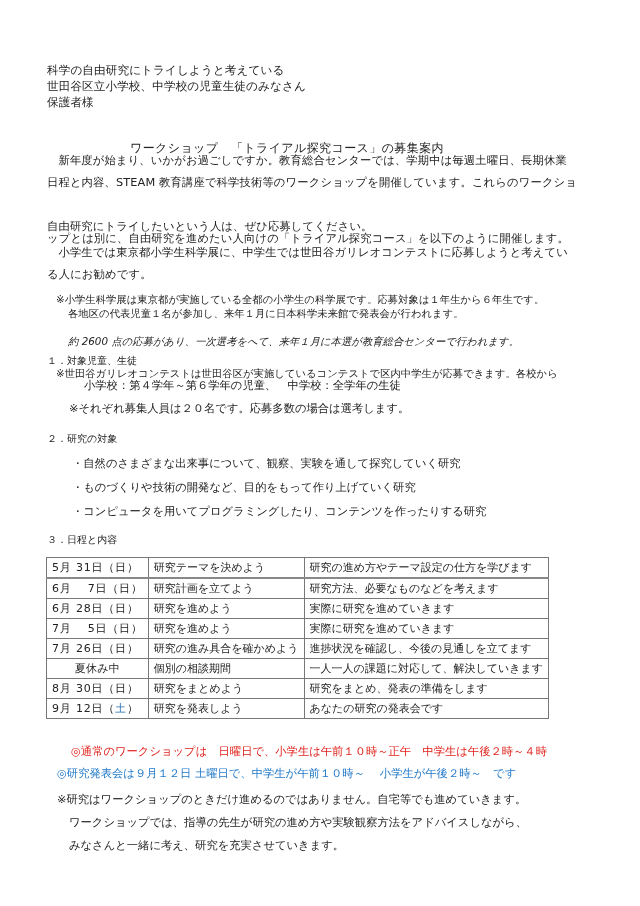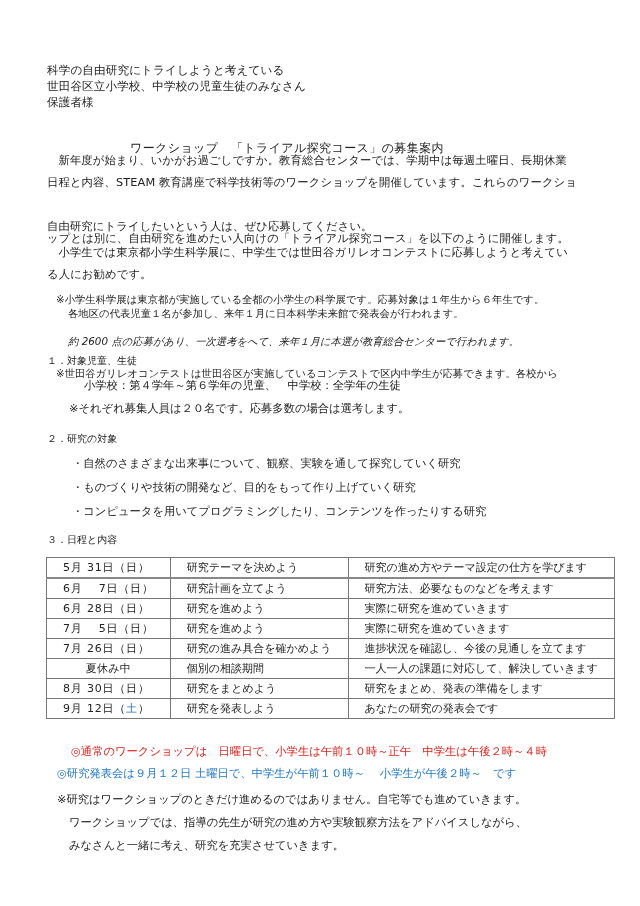--- a/index.html
+++ b/index.html
@@ -35,21 +35,21 @@
     table.schedule {
       position: absolute;
       left: 46px; top: 557px;
       width: 458px;
       border-collapse: collapse;
       font-size: 11px;
     }
     table.schedule td {
       border: 1px solid #777;
       height: 19px;
-      padding: 0 16px;
+      padding: 0 5px;
       white-space: nowrap;
       line-height: 19px;
     }
     table.schedule td.date { width: 98px; letter-spacing: 0.8px; }
     table.schedule td.date.center { text-align: center; letter-spacing: 0.2px; }
     table.schedule td.theme { width: 146px; }
     table.schedule td.desc { width: 180px; }
     table.schedule tr:first-child td { border-bottom: 2px solid #888; }
     .sat { color: #2a6fb4; }
     .red { color: #e0211b; margin-left: 14px; }

